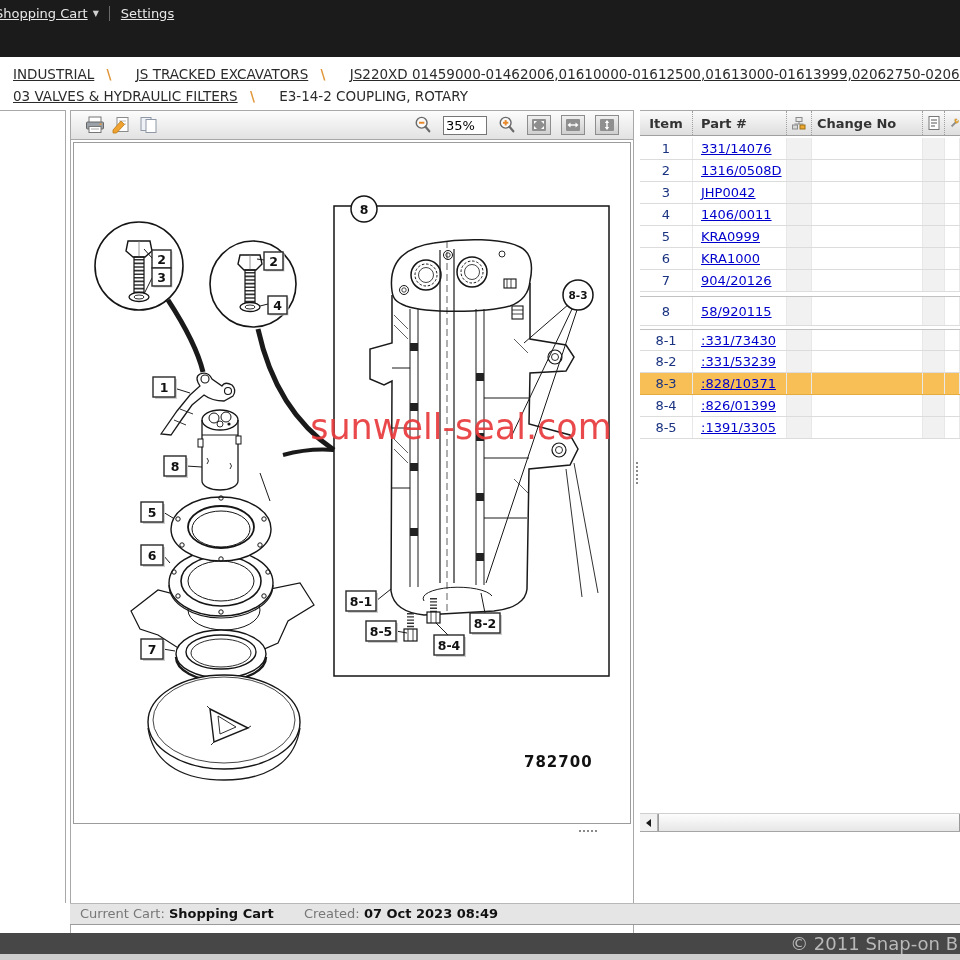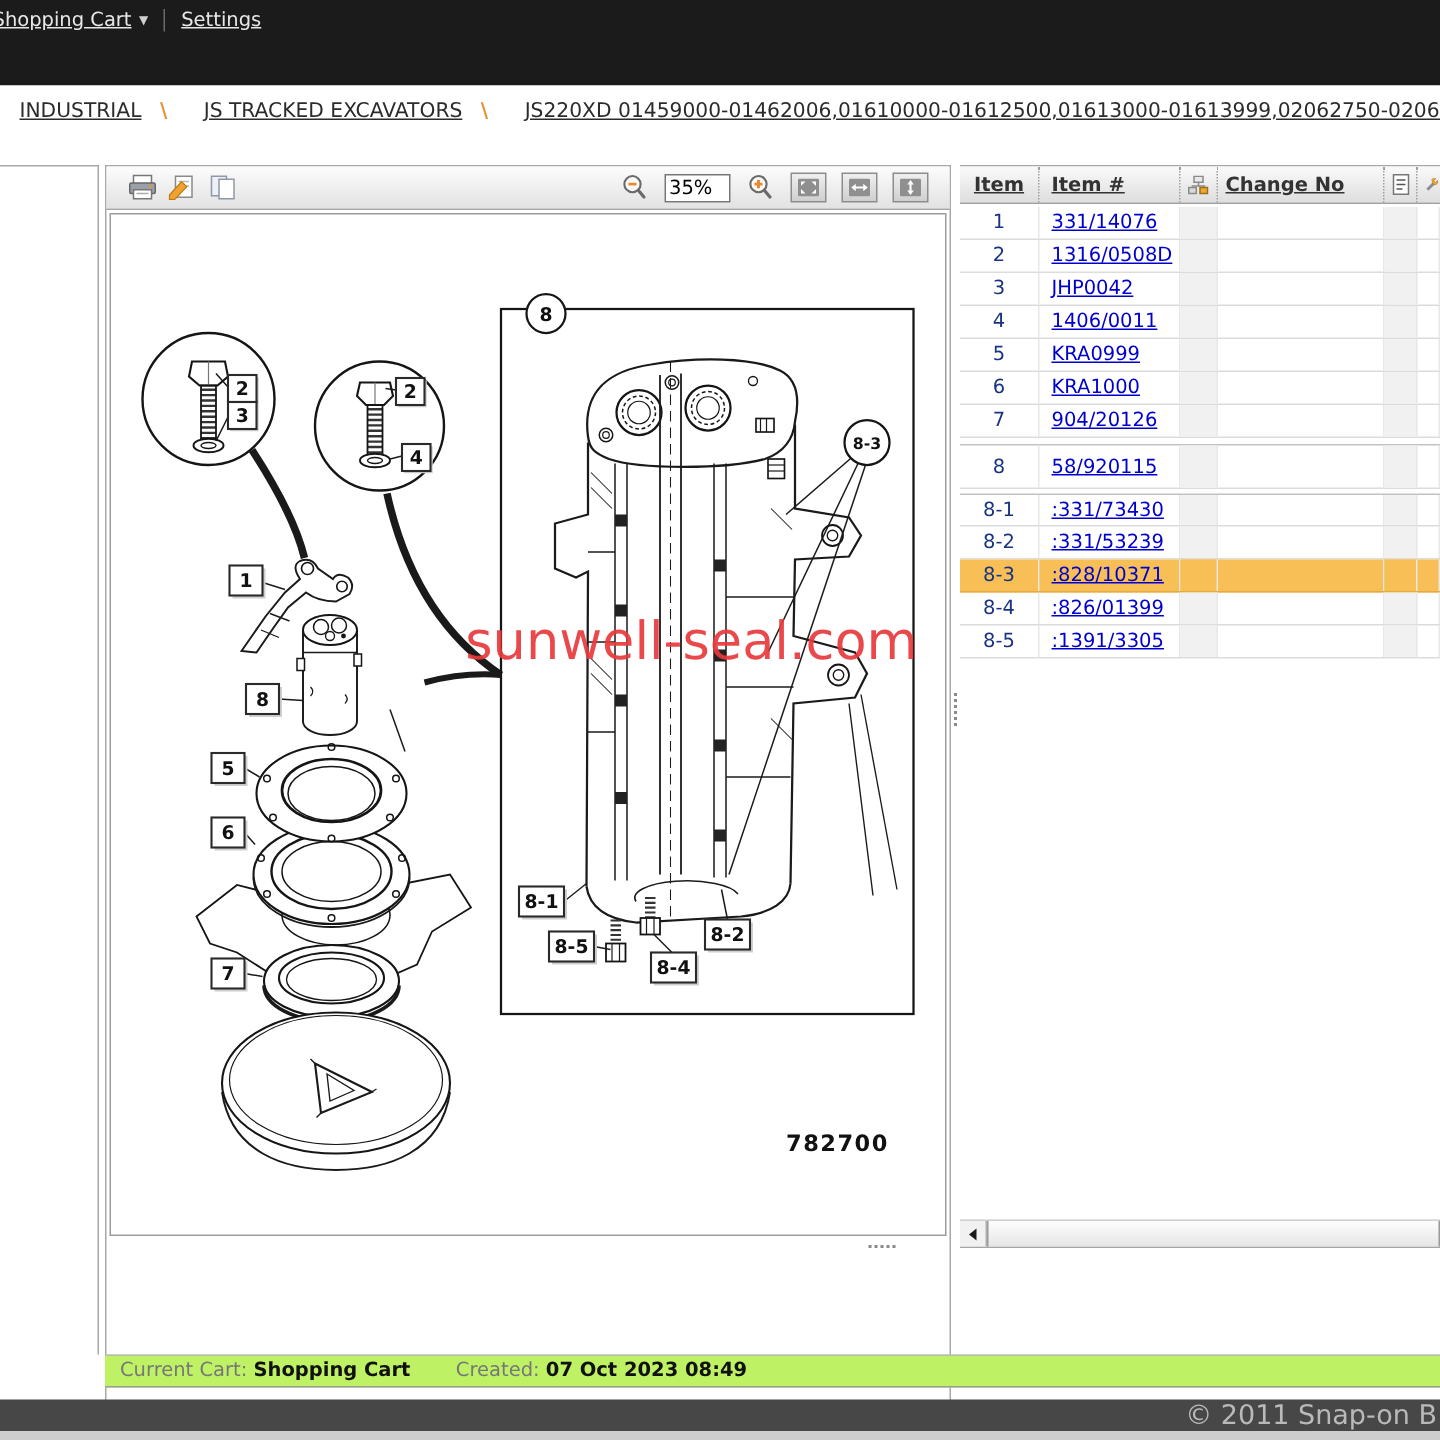--- a/index.html
+++ b/index.html
@@ -40,21 +40,21 @@
   #v-splitter{position:absolute;left:634px;top:110px;width:6px;height:793px;background:#fff;}
   .vdots{position:absolute;left:2px;top:352px;width:2px;height:2px;background:#8a8a8a;
     box-shadow:0 4px #8a8a8a,0 8px #8a8a8a,0 12px #8a8a8a,0 16px #8a8a8a,0 20px #8a8a8a;}
   
   #table-panel{position:absolute;left:640px;top:110px;width:320px;height:793px;background:#fff;
     border-top:1px solid #a8a8a8;box-sizing:border-box;}
   #thead{display:flex;height:25px;background:linear-gradient(#fafafa,#dedede);
     border-bottom:1px solid #a0a0a0;box-sizing:border-box;}
   .th{font-size:13px;font-weight:bold;color:#333;display:flex;align-items:center;
     border-right:1px dotted #9f9f9f;box-sizing:border-box;overflow:hidden;}
-  .th span{text-decoration:underline;cursor:pointer;}
+  .th span{cursor:pointer;}
   .th-item{width:53px;justify-content:center;}
   .th-part{width:94px;padding-left:8px;}
   .th-ic1{width:25px;justify-content:center;}
   .th-chg{width:111px;padding-left:5px;}
   .th-ic2{width:22px;justify-content:center;}
   .th-ic3{flex:1;border-right:none;justify-content:flex-start;padding-left:4px;}
   #tbody{margin-top:2px;}
   .trow{display:flex;height:22px;line-height:21px;border-bottom:1px solid #dcdcdc;box-sizing:border-box;}
   .trow .cell{box-sizing:border-box;border-right:1px solid #e8e8e8;overflow:hidden;height:100%;}
   .c-item{width:53px;text-align:center;font-size:13px;color:#1A3380;}
@@ -70,21 +70,21 @@
   .trow.hl{border-bottom:1px solid #e4ab3f;}
   #hscroll{position:absolute;left:0;top:702px;width:320px;height:17px;background:#eaeaea;
     border-top:1px solid #cfcfcf;border-bottom:1px solid #a5a5a5;display:flex;box-sizing:content-box;}
   #hs-btn{width:17px;background:#f1f1f1;border-right:1px solid #b0b0b0;display:flex;
     align-items:center;justify-content:center;cursor:pointer;}
   #hs-btn .tri{width:0;height:0;border-top:4px solid transparent;border-bottom:4px solid transparent;
     border-right:5px solid #1a1a1a;}
   #hs-thumb{flex:1;background:linear-gradient(#fdfdfd,#e6e6e6);border:1px solid #9a9a9a;
     border-top:none;border-bottom:none;cursor:pointer;}
   
-  #statusbar{position:absolute;left:70px;top:903px;width:890px;height:22px;background:#bef264;
+  #statusbar{position:absolute;left:70px;top:903px;width:890px;height:22px;background:#e5e5e5;
     border-top:1px solid #b8b8b8;border-bottom:1px solid #9a9a9a;box-sizing:border-box;
     font-size:13px;line-height:20px;padding-left:10px;color:#777;white-space:nowrap;}
   #statusbar b{color:#111;font-weight:bold;}
   #statusbar .gap{display:inline-block;width:22px;}
   #footerbar{position:absolute;left:0;top:933px;width:960px;height:32px;background:#474747;
     color:#b9b9b9;font-size:18px;line-height:21px;text-align:right;padding-right:2px;box-sizing:border-box;}
   #bottomstrip{position:absolute;left:0;top:954px;width:960px;height:6px;background:#cdcdcd;}
   
   svg text.co{font-family:"DejaVu Sans",sans-serif;font-weight:bold;font-size:12.5px;fill:#111;}
   svg text.co-sm{font-family:"DejaVu Sans",sans-serif;font-weight:bold;font-size:10.5px;fill:#111;}
@@ -104,20 +104,25 @@
   </div>
 </div>
 
 <div id="crumbs">
   <div class="crumbline l1">
     <span class="crumb">INDUSTRIAL</span>
     <span class="csep">\</span>
     <span class="crumb">JS TRACKED EXCAVATORS</span>
     <span class="csep">\</span>
     <span class="crumb">JS220XD 01459000-01462006,01610000-01612500,01613000-01613999,02062750-02063049,0206878</span>
+  </div>
+  <div class="crumbline l2">
+    <span class="crumb">03 VALVES &amp; HYDRAULIC FILTERS</span>
+    <span class="csep">\</span>
+    <span class="crumb current">E3-14-2 COUPLING, ROTARY</span>
   </div>
 </div>
 
 <div id="left-panel"></div>
 
 <div id="draw-panel">
   <div id="toolbar">
     <svg class="tb-icon" viewBox="0 0 20 18">
       <rect x="4" y="1" width="12" height="6" fill="#fff" stroke="#777"></rect>
       <rect x="1.5" y="6" width="17" height="7" rx="1" fill="#9aa1a9" stroke="#666"></rect>
@@ -452,21 +457,21 @@
 <div id="v-splitter">
     <span class="vdots"></span>
   </div>
 
 <div id="table-panel">
   <div id="thead">
     <div class="th th-item">
       <span>Item</span>
       </div>
     <div class="th th-part">
-      <span>Item #</span>
+      <span>Part #</span>
       </div>
     <div class="th th-ic1">
       <svg width="14" height="13" viewBox="0 0 14 13">
         <rect x="4" y="0.5" width="6" height="4" fill="#e9e9e9" stroke="#8a8a8a"></rect>
         <line x1="7" y1="4.5" x2="7" y2="7" stroke="#8a8a8a"></line>
         <line x1="2.5" y1="7" x2="11.5" y2="7" stroke="#8a8a8a"></line>
         <rect x="0.5" y="8" width="5" height="4" fill="#d9d9d9" stroke="#8a8a8a"></rect>
         <rect x="8" y="8" width="5" height="4" fill="#F0A830" stroke="#9a7018"></rect>
       </svg>
       </div>

